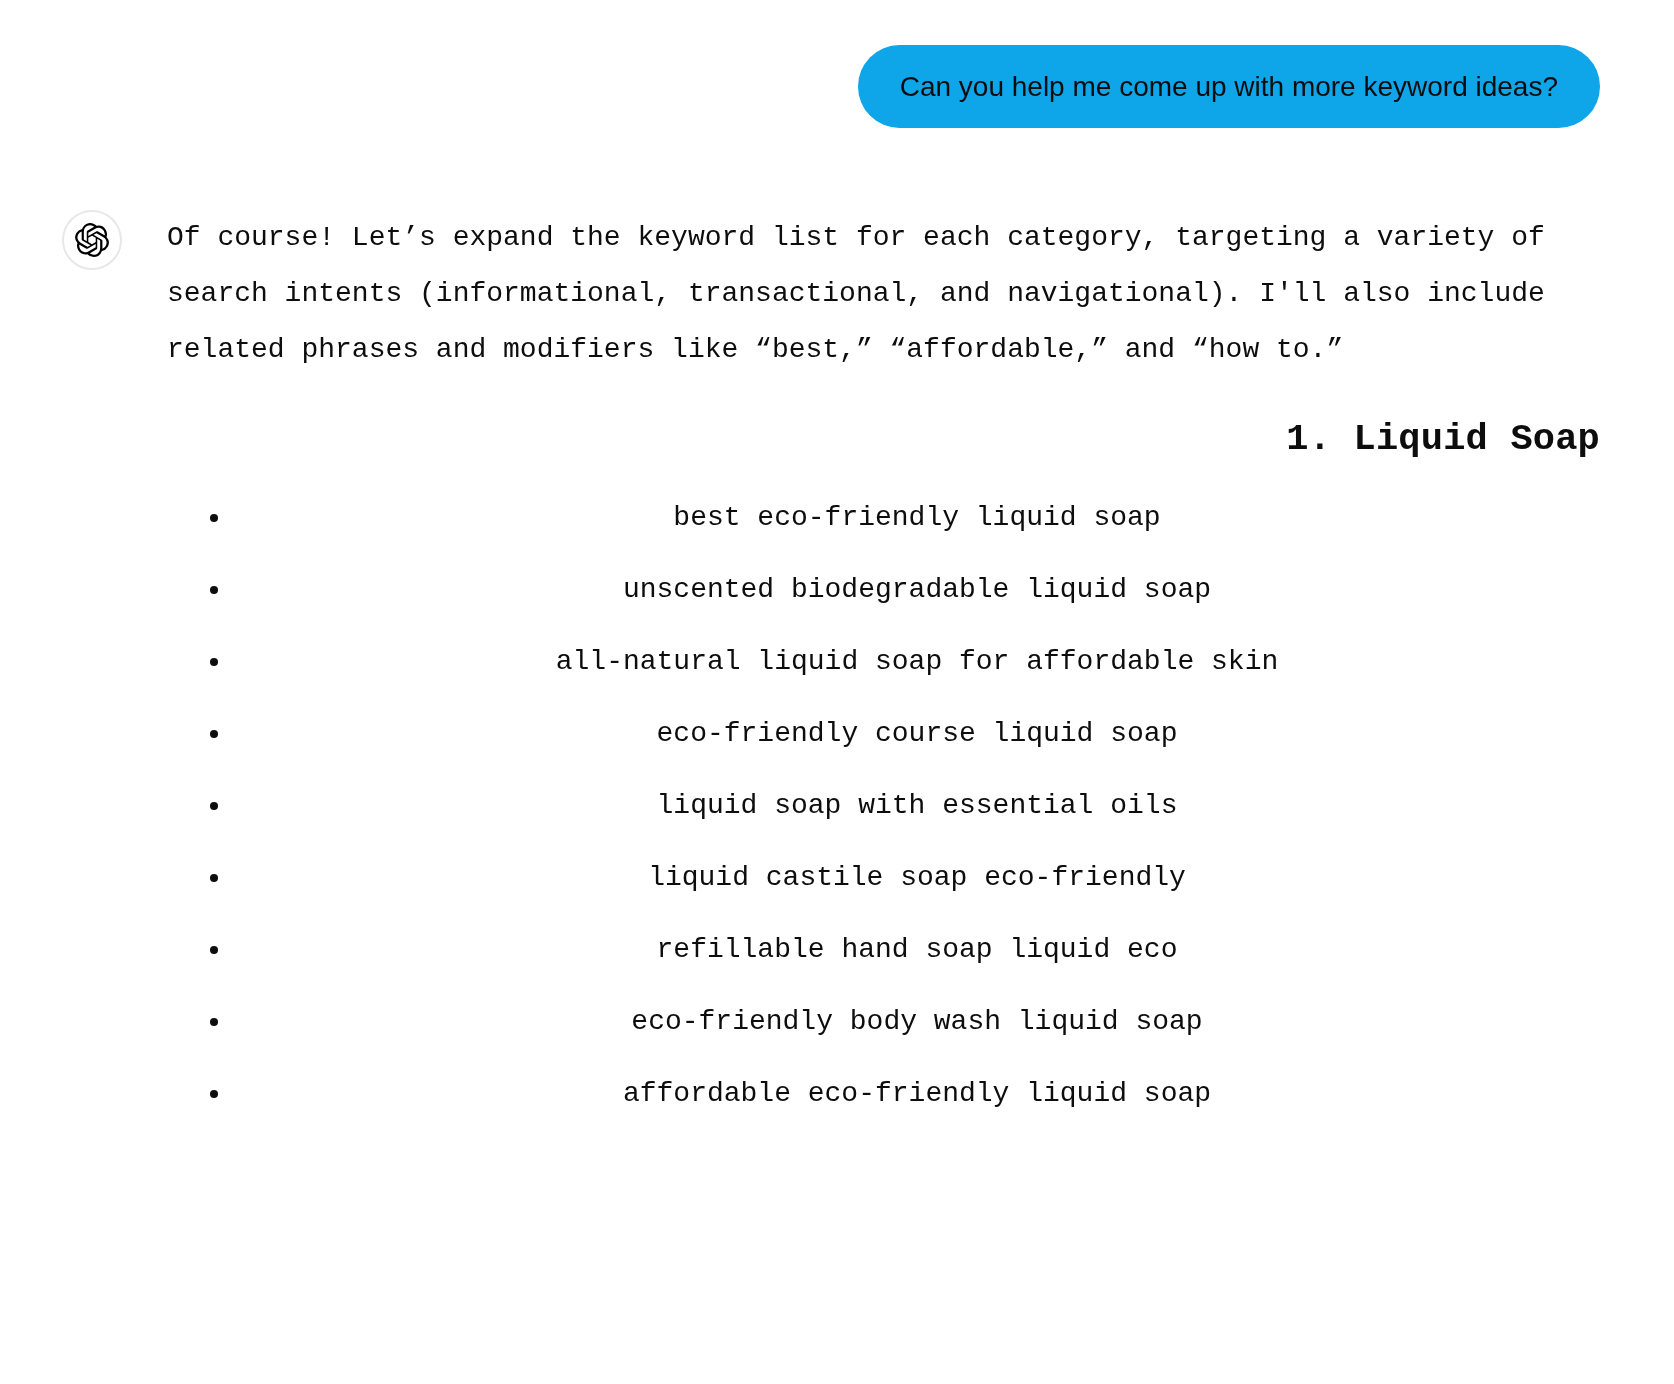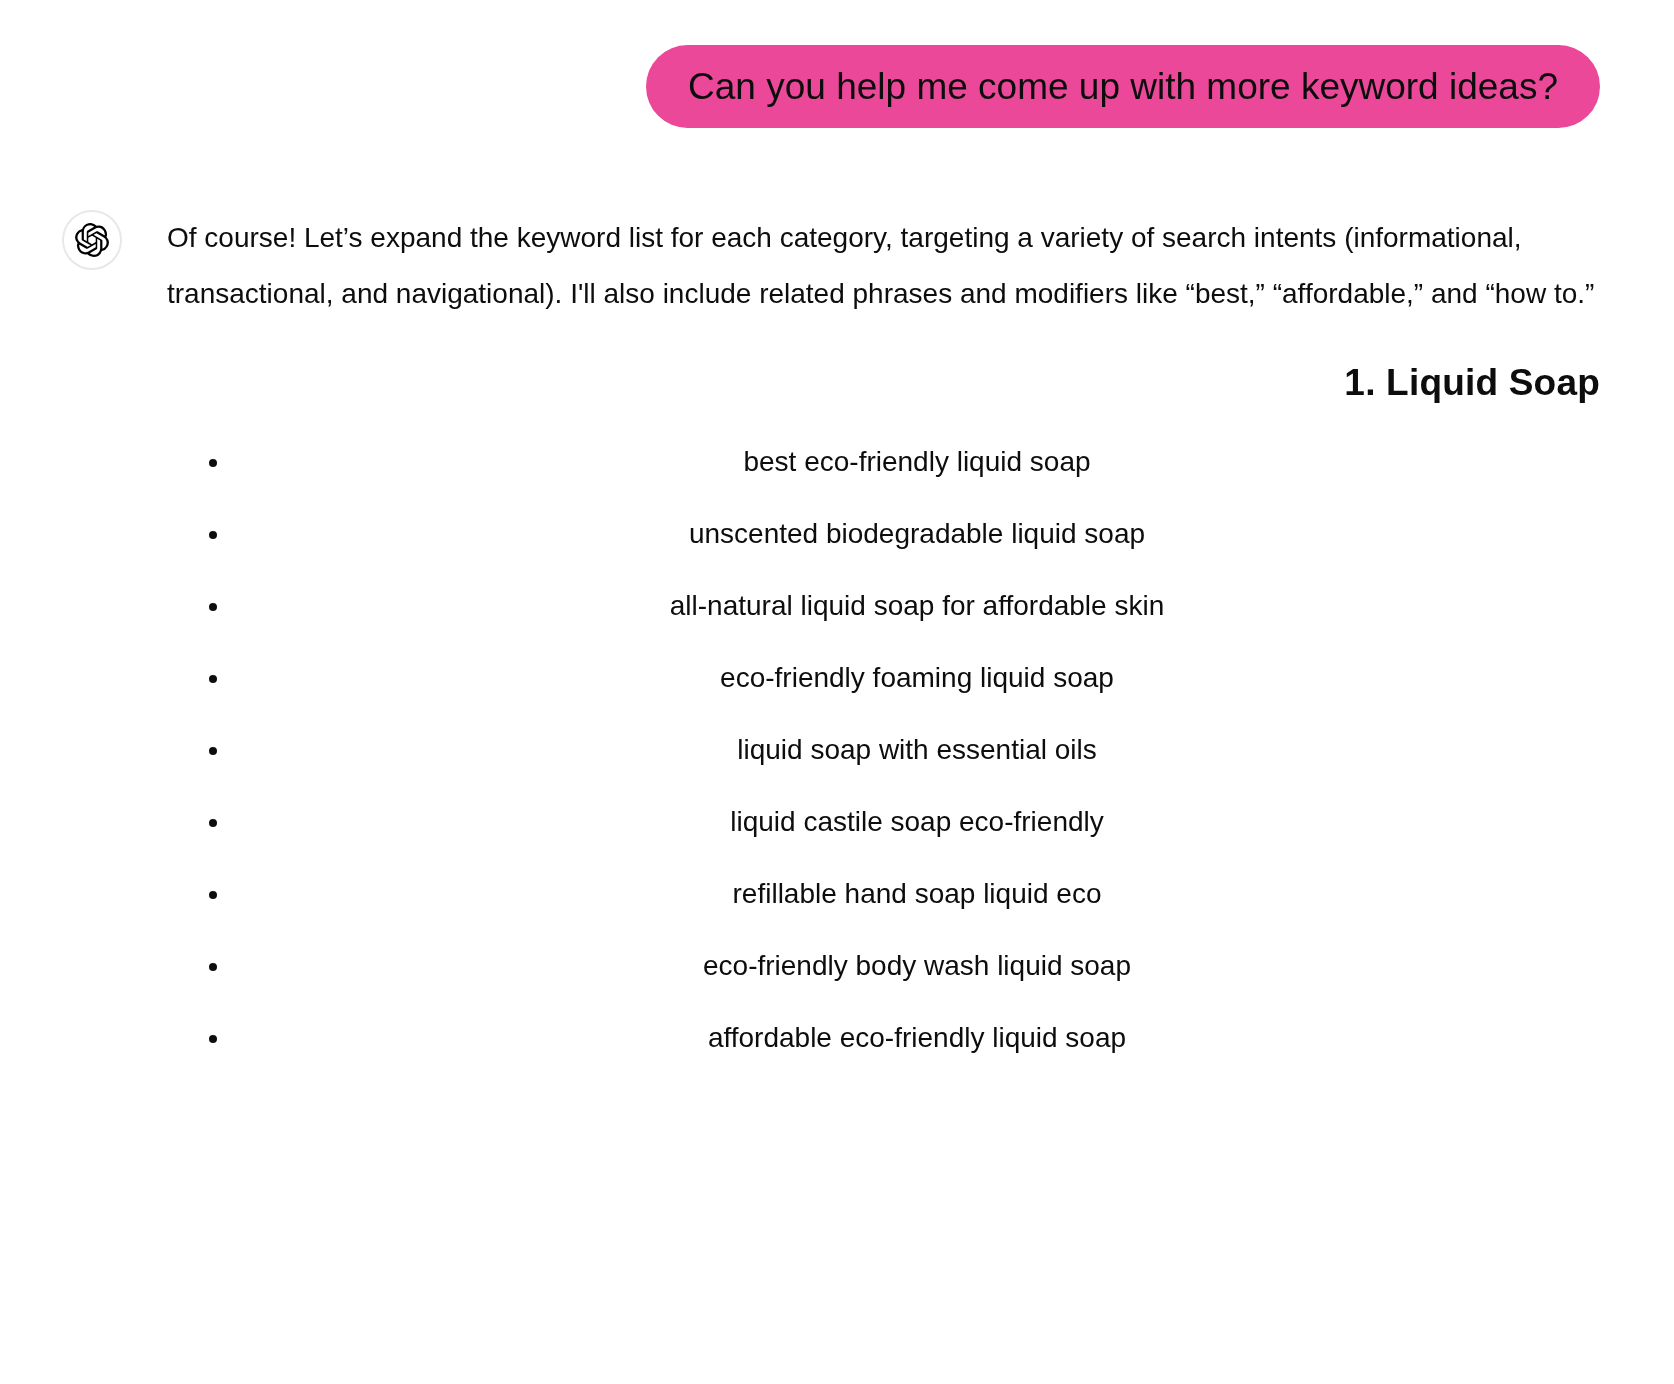--- a/index.html
+++ b/index.html
@@ -19,24 +19,24 @@
     box-sizing: border-box;
     width: 1674px;
     padding: 45px 74px 0 62px;
   }
   
   .user-row {
     display: flex;
     justify-content: flex-end;
   }
   .user-bubble {
-    background: #ec4899;
+    background: #0ea5e9;
     border-radius: 42px;
     padding: 23px 42px;
-    font-size: 37px;
+    font-size: 28px;
     line-height: 37px;
     max-width: 1150px;
     white-space: nowrap;
   }
   
   .assistant-row {
     display: flex;
     align-items: flex-start;
     margin-top: 82px;
   }
@@ -55,20 +55,21 @@
   .avatar svg {
     width: 34px;
     height: 34px;
     display: block;
   }
   .assistant-content {
     margin-left: 45px;
     width: 1460px;
     font-size: 28px;
     line-height: 56px;
+    font-family: Liberation Mono, monospace;
   }
   .assistant-content p {
     margin: 0;
   }
   .assistant-content h3 {
     margin: 38px 0 28px 0;
     font-size: 37px;
     line-height: 46px;
     font-weight: 700;
     letter-spacing: 0.2px;
@@ -111,21 +112,21 @@
     <div class="assistant-content">
 
       <p>Of course! Let’s expand the keyword list for each category, targeting a variety of search intents (informational, transactional, and navigational). I'll also include related phrases and modifiers like “best,” “affordable,” and “how to.”</p>
 
       <h3>1. Liquid Soap</h3>
 
       <ul>
         <li>best eco-friendly liquid soap</li>
         <li>unscented biodegradable liquid soap</li>
         <li>all-natural liquid soap for affordable skin</li>
-        <li>eco-friendly foaming liquid soap</li>
+        <li>eco-friendly course liquid soap</li>
         <li>liquid soap with essential oils</li>
         <li>liquid castile soap eco-friendly</li>
         <li>refillable hand soap liquid eco</li>
         <li>eco-friendly body wash liquid soap</li>
         <li>affordable eco-friendly liquid soap</li>
       </ul>
 
 
 
     </div>

